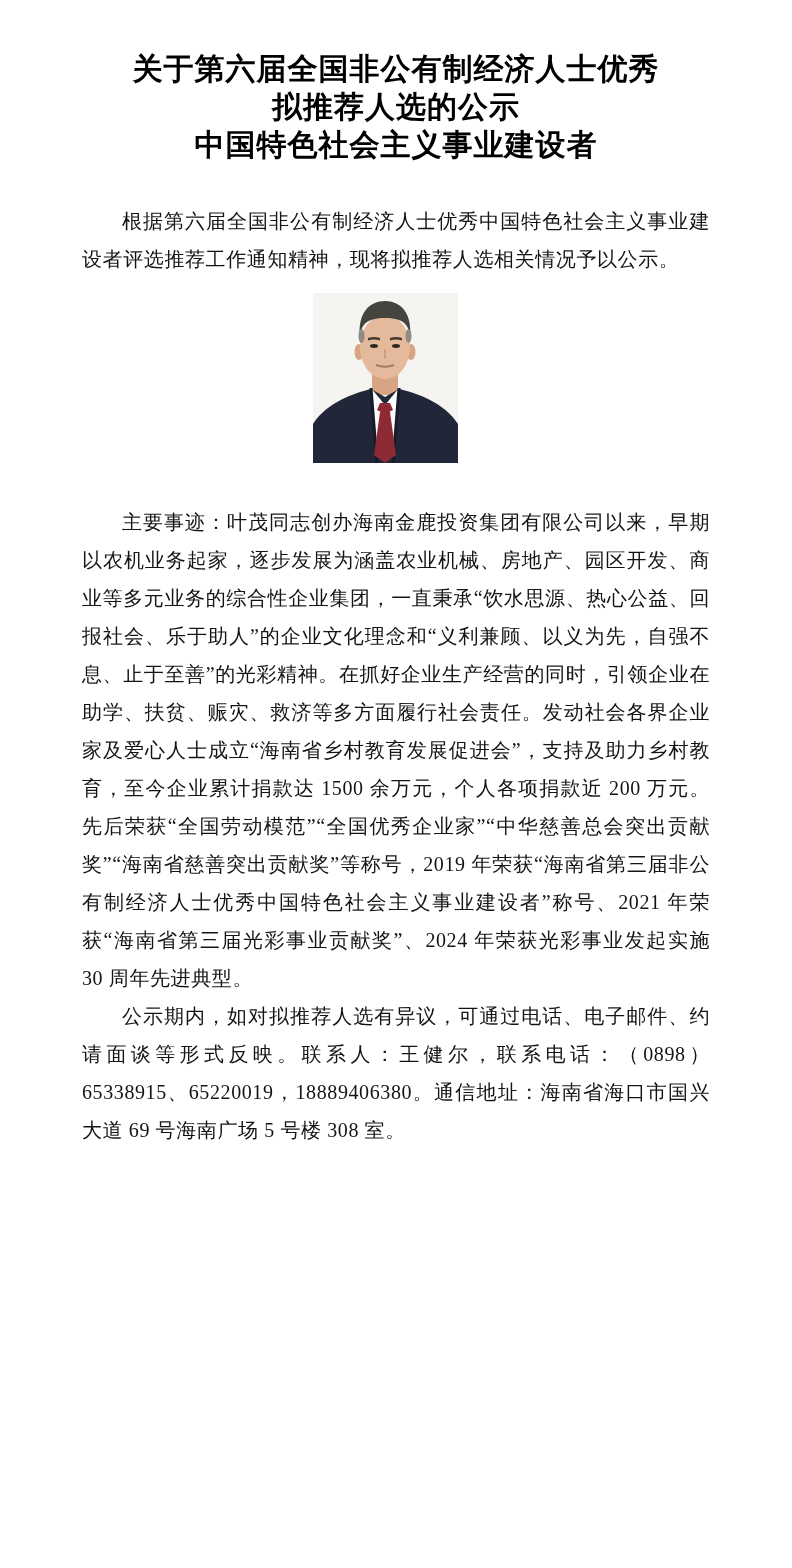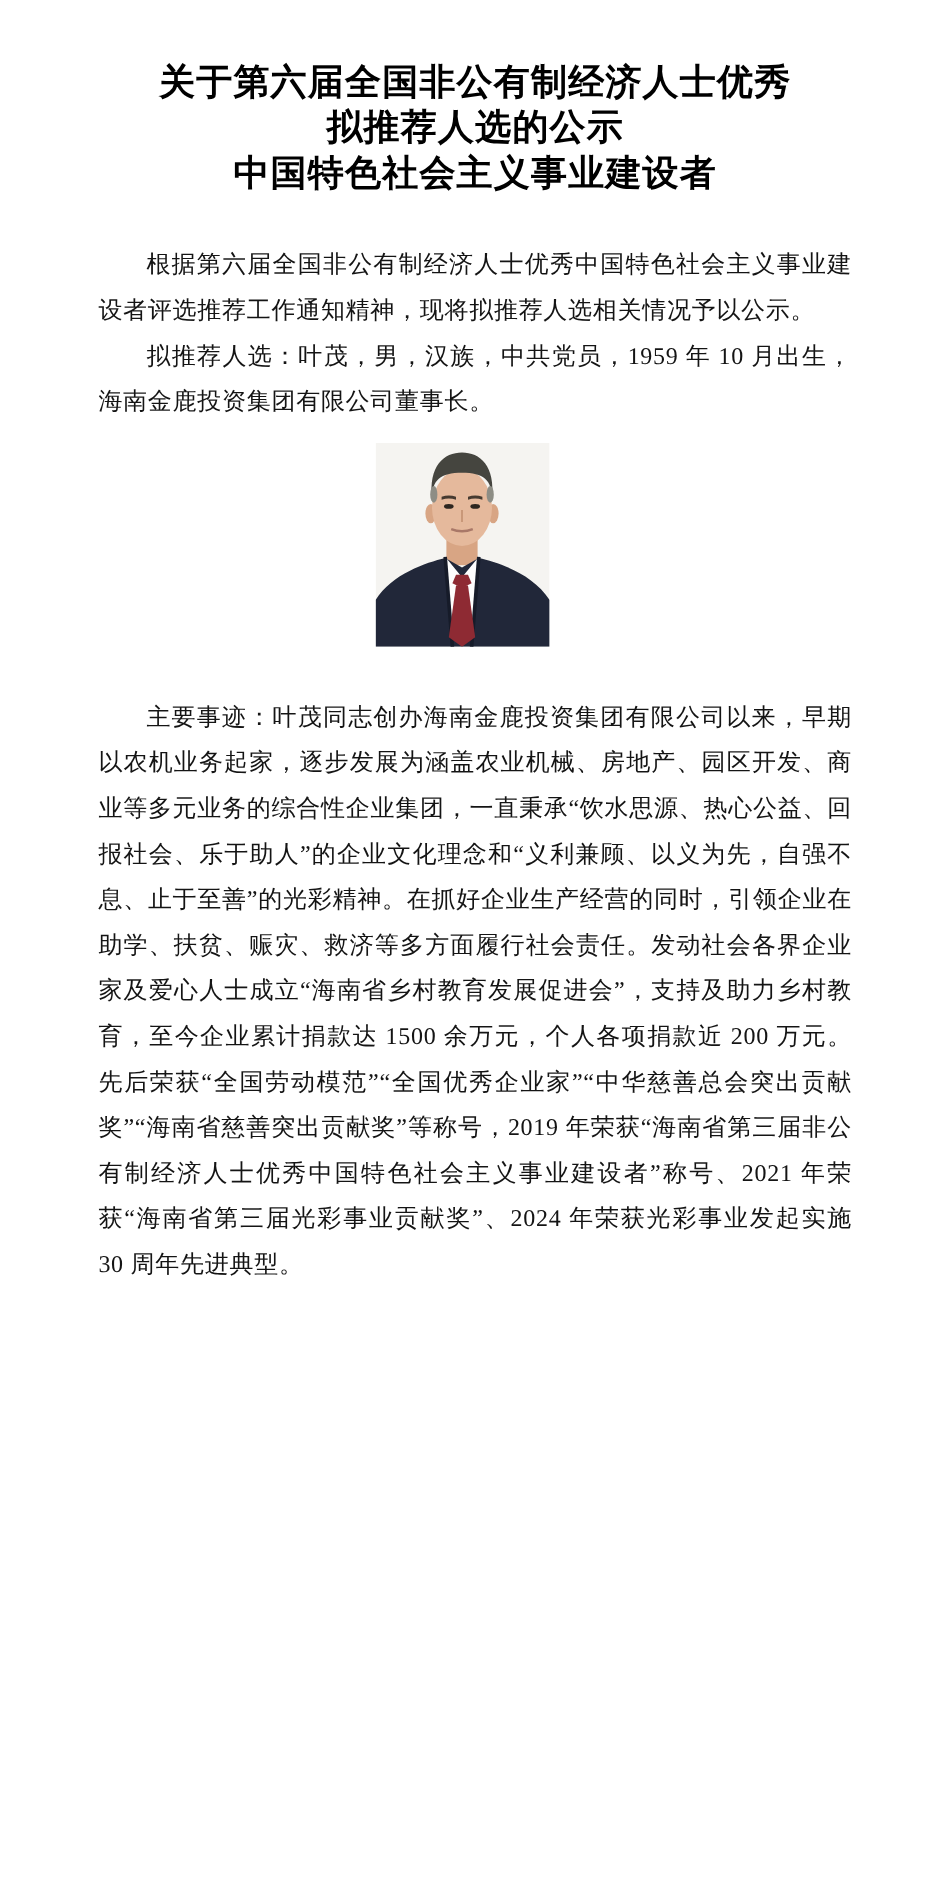--- a/index.html
+++ b/index.html
@@ -58,21 +58,20 @@
   <h1 class="doc-title">
     <span>关于第六届全国非公有制经济人士优秀</span>
     <span>拟推荐人选的公示</span>
     <span>中国特色社会主义事业建设者</span>
   </h1>
 
   <div class="content">
 
     <p class="para first">根据第六届全国非公有制经济人士优秀中国特色社会主义事业建设者评选推荐工作通知精神，现将拟推荐人选相关情况予以公示。</p>
 
-    <p class="para">拟推荐人选：叶茂，男，汉族，中共党员，1959 年 10 月出生，海南金鹿投资集团有限公司董事长。</p>
 
     <div class="photo-wrap">
       <svg viewBox="0 0 145 170" xmlns="http://www.w3.org/2000/svg">
         <rect x="0" y="0" width="145" height="170" fill="#f5f4f1"></rect>
 
         <rect x="59" y="76" width="26" height="26" fill="#d8a584"></rect>
 
         <ellipse cx="46" cy="59" rx="4.5" ry="8" fill="#d8a584"></ellipse>
         <ellipse cx="98" cy="59" rx="4.5" ry="8" fill="#d8a584"></ellipse>
 
@@ -99,20 +98,21 @@
         <path d="M86,95 L80,170" stroke-width="3" fill="none" stroke="#161b29"></path>
 
         <path d="M67,110 L77,110 L80,117 L72,121 L64,117 Z" fill="#8e2a33"></path>
         <path d="M67,119 L77,119 L83,162 L72,170 L61,162 Z" fill="#8e2a33"></path>
       </svg>
     </div>
 
     <p class="para">主要事迹：叶茂同志创办海南金鹿投资集团有限公司以来，早期以农机业务起家，逐步发展为涵盖农业机械、房地产、园区开发、商业等多元业务的综合性企业集团，一直秉承“饮水思源、热心公益、回报社会、乐于助人”的企业文化理念和“义利兼顾、以义为先，自强不息、止于至善”的光彩精神。在抓好企业生产经营的同时，引领企业在助学、扶贫、赈灾、救济等多方面履行社会责任。发动社会各界企业家及爱心人士成立“海南省乡村教育发展促进会”，支持及助力乡村教育，至今企业累计捐款达 1500 余万元，个人各项捐款近 200 万元。先后荣获“全国劳动模范”“全国优秀企业家”“中华慈善总会突出贡献奖”“海南省慈善突出贡献奖”等称号，2019 年荣获“海南省第三届非公有制经济人士优秀中国特色社会主义事业建设者”称号、2021 年荣获“海南省第三届光彩事业贡献奖”、2024 年荣获光彩事业发起实施 30 周年先进典型。</p>
 
 
+    <p class="para">公示期内，如对拟推荐人选有异议，可通过电话、电子邮件、约请面谈等形式反映。联系人：王健尔，联系电话：（0898）65338915、65220019，18889406380。通信地址：海南省海口市国兴大道 69 号海南广场 5 号楼 308 室。</p>
 
   </div>
 
   <div class="signature-block">
     <div>省优秀建设者评选委员会办公室</div>
     <div>2025 年 5 月 9 日</div>
   </div>
 
 </div>
 

